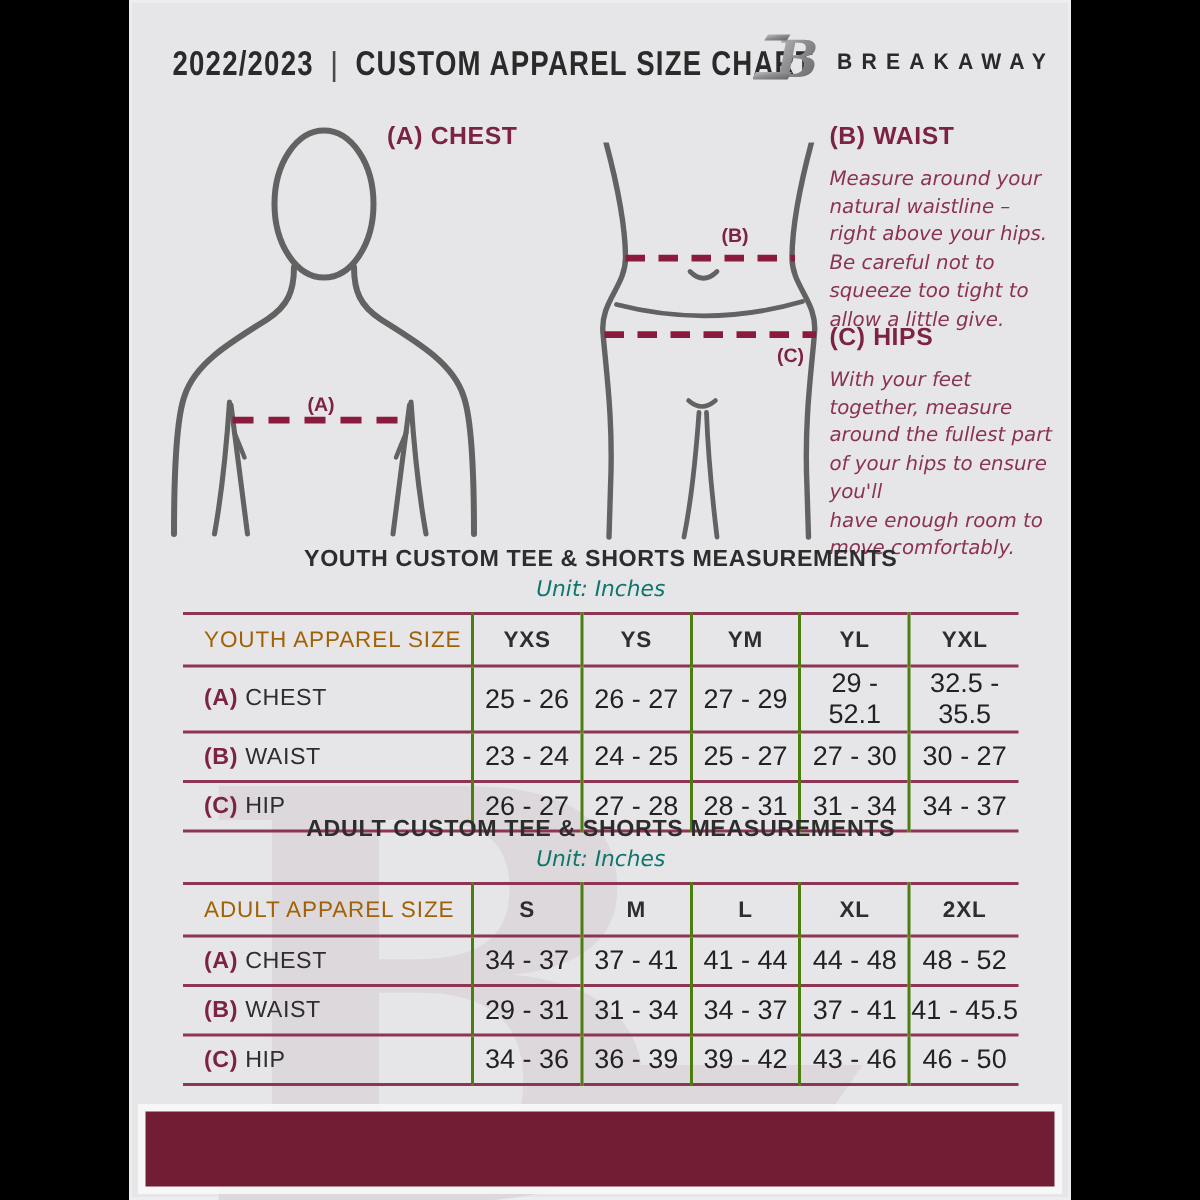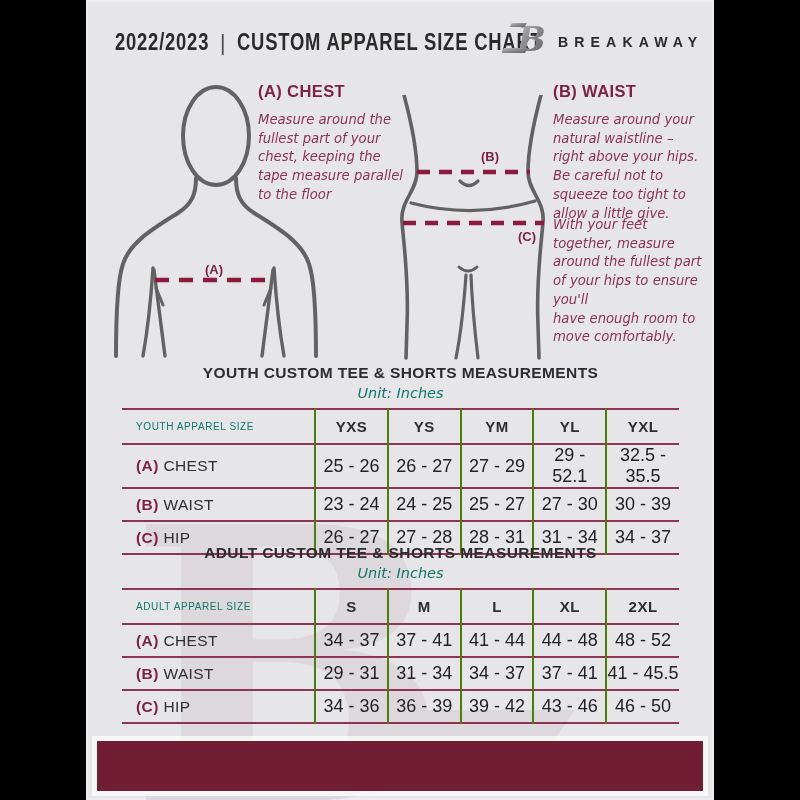--- a/index.html
+++ b/index.html
@@ -49,21 +49,21 @@
             line-height:21px;margin:0 0 4px 0;font-family:"DejaVu Sans",sans-serif;}
   table.size-table{border-collapse:collapse;table-layout:fixed;width:557px;}
   table.size-table tr{border-bottom:2px solid #8e3553;}
   table.size-table thead tr{border-top:2px solid #8e3553;}
   table.size-table th,table.size-table td{border-left:2px solid #4d7c0f;text-align:center;
       padding:0;height:31px;overflow:hidden;}
   table.size-table thead th{height:33px;}
   table.size-table th:first-child,table.size-table td:first-child{border-left:none;
       text-align:left;padding-left:14px;width:178px;}
   .size-col-h{font-weight:bold;font-size:15px;color:#2e2e2e;letter-spacing:.5px;}
-  .size-lbl-h{font-weight:normal;font-size:10px;color:#0f766e;letter-spacing:.6px;}
+  .size-lbl-h{font-weight:normal;font-size:15px;color:#a16207;letter-spacing:.6px;}
   .row-label{font-size:15.5px;color:#2e2e2e;letter-spacing:.4px;}
   .row-label .prefix{color:#7c2244;font-weight:bold;}
   .val{font-size:18px;color:#222;}
 
   
   .footer-bar{position:absolute;left:11px;top:741px;width:606px;height:50px;background:#711e35;
               box-shadow:0 0 0 5px rgba(249,249,250,.85);z-index:2;}
 </style>
 </head>
 <body>
@@ -122,36 +122,32 @@
         <path d="M82 180 C 83 208 86 238 89 263" stroke-width="3.2"></path>
       </g>
       <line x1="28" y1="77" x2="141" y2="77" stroke="#8b1b3d" stroke-width="4.5" stroke-dasharray="13 9"></line>
       <text x="101" y="66" text-anchor="middle" font-weight="bold" font-size="13" fill="#7c2244">(B)</text>
       <line x1="14" y1="128" x2="155" y2="128" stroke="#8b1b3d" stroke-width="4.5" stroke-dasharray="13 9"></line>
       <text x="138" y="146" text-anchor="middle" font-weight="bold" font-size="13" fill="#7c2244">(C)</text>
     </svg>
 
     <div class="instr" id="instr-a">
       <p class="instr-head">(A) CHEST</p>
-      <p class="instr-body">Measure around the
-fullest part of your
-chest, keeping the
-tape measure parallel
-to the floor</p>
     </div>
     <div class="instr" id="instr-b">
       <p class="instr-head">(B) WAIST</p>
       <p class="instr-body">Measure around your
 natural waistline –
 right above your hips.
 Be careful not to
 squeeze too tight to
 allow a little give.</p>
     </div>
     <div class="instr" id="instr-c">
+      <p class="instr-head">(C) HIPS</p>
       <p class="instr-body">With your feet
 together, measure
 around the fullest part
 of your hips to ensure
 you'll
 have enough room to
 move comfortably.</p>
     </div>
 
     <div class="table-section" id="youth-section">
@@ -176,21 +172,21 @@
               <td class="val">27 - 29</td>
               <td class="val">29 - 52.1</td>
               <td class="val">32.5 - 35.5</td>
             </tr>
             <tr>
               <td class="row-label"><span class="prefix">(B)</span><span> WAIST</span></td>
               <td class="val">23 - 24</td>
               <td class="val">24 - 25</td>
               <td class="val">25 - 27</td>
               <td class="val">27 - 30</td>
-              <td class="val">30 - 39</td>
+              <td class="val">30 - 27</td>
             </tr>
             <tr>
               <td class="row-label"><span class="prefix">(C)</span><span> HIP</span></td>
               <td class="val">26 - 27</td>
               <td class="val">27 - 28</td>
               <td class="val">28 - 31</td>
               <td class="val">31 - 34</td>
               <td class="val">34 - 37</td>
             </tr>
           </tbody>

